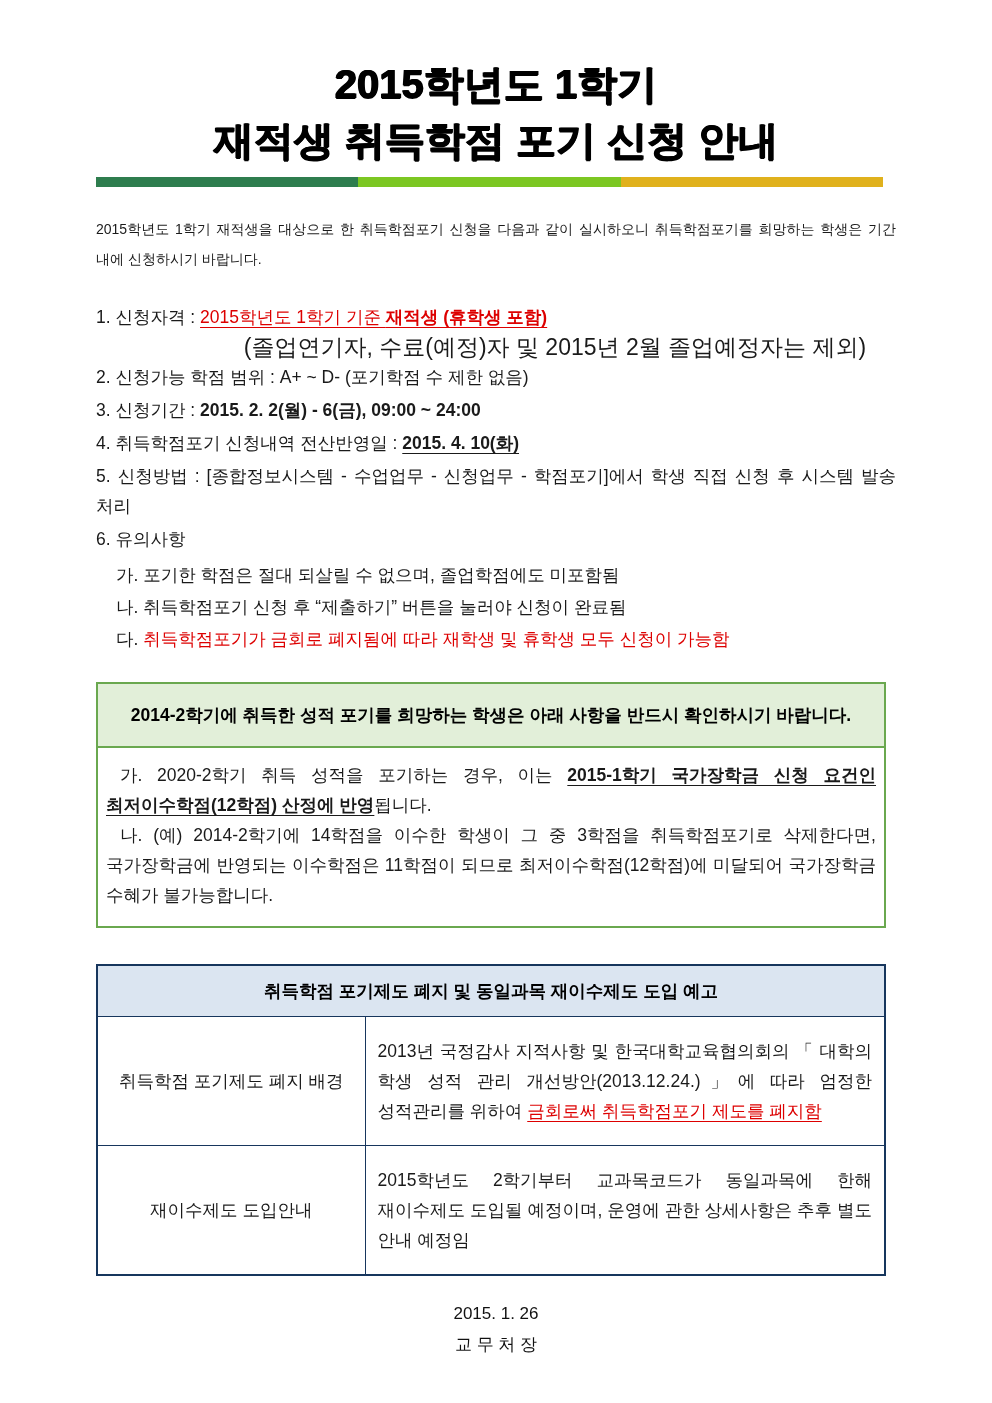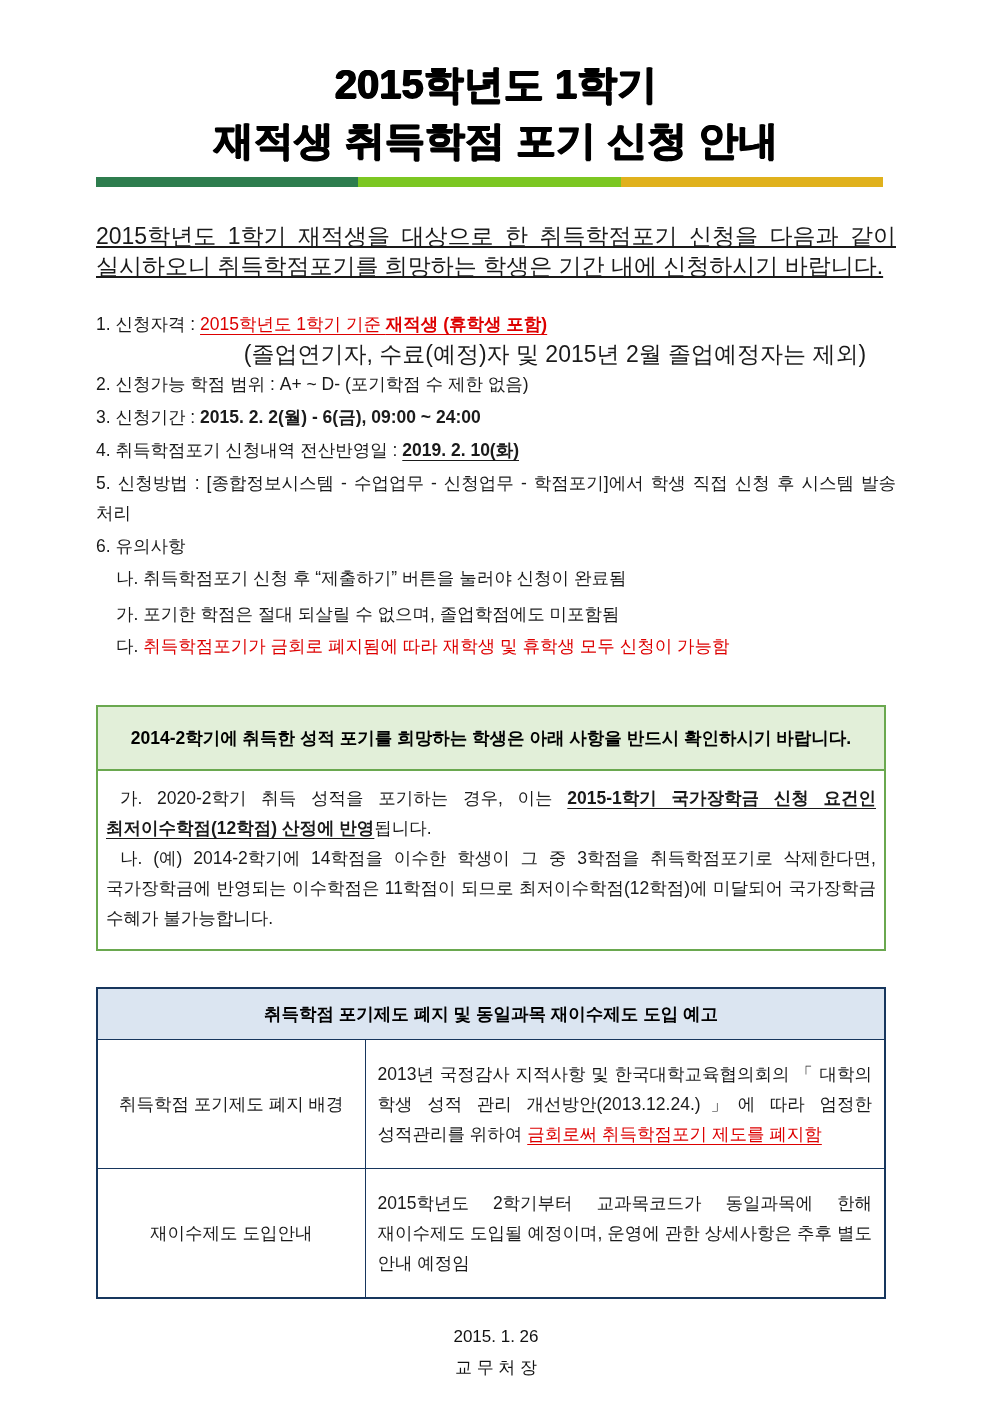--- a/index.html
+++ b/index.html
@@ -20,34 +20,34 @@
   
   .title{
     margin-top:56px;text-align:center;
     font-size:40px;line-height:56px;font-weight:900;color:#000;
     letter-spacing:0px;
     text-shadow:0.8px 0 0 #000,-0.8px 0 0 #000,0 0.5px 0 #000;
   }
   .divider{display:flex;height:10px;margin-top:9px;width:787px;}
   .divider span{flex:1 1 0;}
   
-  .intro{margin-top:34px;font-size:23px;line-height:30px;text-align:justify;word-break:keep-all;text-decoration:underline;}
+  .intro{margin-top:27px;font-size:14px;line-height:30px;text-align:justify;word-break:keep-all;}
   .list{margin-top:28px;}
   .li{font-size:17.5px;line-height:30px;text-align:justify;word-break:keep-all;}
   .li + .li{margin-top:3px;}
   .li-note{padding-left:118px;font-size:23px;line-height:30px;text-align:center;}
   .sub{padding-left:20px;font-size:17.5px;line-height:30px;margin-top:2px;word-break:keep-all;}
   .sub-first{margin-top:6px;}
   b.strong{font-weight:bold;}
   .red{color:var(--red);}
   .red-link{color:var(--red);text-decoration:underline;text-underline-offset:4px;}
   .u-bold{font-weight:bold;text-decoration:underline;text-underline-offset:4px;}
   
   .notice-box{
-    margin-top:44px;width:790px;
+    margin-top:28px;width:790px;
     border:2px solid var(--green-border);
   }
   .notice-box .nb-header{
     background:var(--green-bg);
     border-bottom:2px solid var(--green-border);
     padding:18px 8px;text-align:center;
     font-size:17.5px;font-weight:bold;line-height:26px;color:#000;
     word-break:keep-all;
   }
   .notice-box .nb-body{
@@ -99,28 +99,28 @@
   <div class="list">
 
     <p class="li"><span>1. 신청자격 : </span><span class="red-link"><span>2015학년도 1학기 기준 </span><b class="strong">재적생 (휴학생 포함)</b></span></p>
 
     <p class="li-note">(졸업연기자, 수료(예정)자 및 2015년 2월 졸업예정자는 제외)</p>
 
     <p class="li">2. 신청가능 학점 범위 : A+ ~ D- (포기학점 수 제한 없음)</p>
 
     <p class="li"><span>3. 신청기간 : </span><b class="strong">2015. 2. 2(월) - 6(금), 09:00 ~ 24:00</b></p>
 
-    <p class="li"><span>4. 취득학점포기 신청내역 전산반영일 : </span><b class="u-bold">2019. 2. 10(화)</b></p>
+    <p class="li"><span>4. 취득학점포기 신청내역 전산반영일 : </span><b class="u-bold">2015. 4. 10(화)</b></p>
 
     <p class="li">5. 신청방법 : [종합정보시스템 - 수업업무 - 신청업무 - 학점포기]에서 학생 직접 신청 후 시스템 발송 처리</p>
 
     <p class="li">6. 유의사항</p>
 
+    <p class="sub sub-first">가. 포기한 학점은 절대 되살릴 수 없으며, 졸업학점에도 미포함됨</p>
     <p class="sub">나. 취득학점포기 신청 후 “제출하기” 버튼을 눌러야 신청이 완료됨</p>
-    <p class="sub sub-first">가. 포기한 학점은 절대 되살릴 수 없으며, 졸업학점에도 미포함됨</p>
     <p class="sub"><span>다. </span><span class="red">취득학점포기가 금회로 폐지됨에 따라 재학생 및 휴학생 모두 신청이 가능함</span></p>
   </div>
 
   <div class="notice-box">
     <div class="nb-header">2014-2학기에 취득한 성적 포기를 희망하는 학생은 아래 사항을 반드시 확인하시기 바랍니다.</div>
     <div class="nb-body">
       <p><span>가. 2020-2학기 취득 성적을 포기하는 경우, 이는 </span><span class="u-bold">2015-1학기 국가장학금 신청 요건인 최저이수학점(12학점) 산정에 반영</span><span>됩니다.</span></p>
       <p>나. (예) 2014-2학기에 14학점을 이수한 학생이 그 중 3학점을 취득학점포기로 삭제한다면, 국가장학금에 반영되는 이수학점은 11학점이 되므로 최저이수학점(12학점)에 미달되어 국가장학금 수혜가 불가능합니다.</p>
     </div>
   </div>

